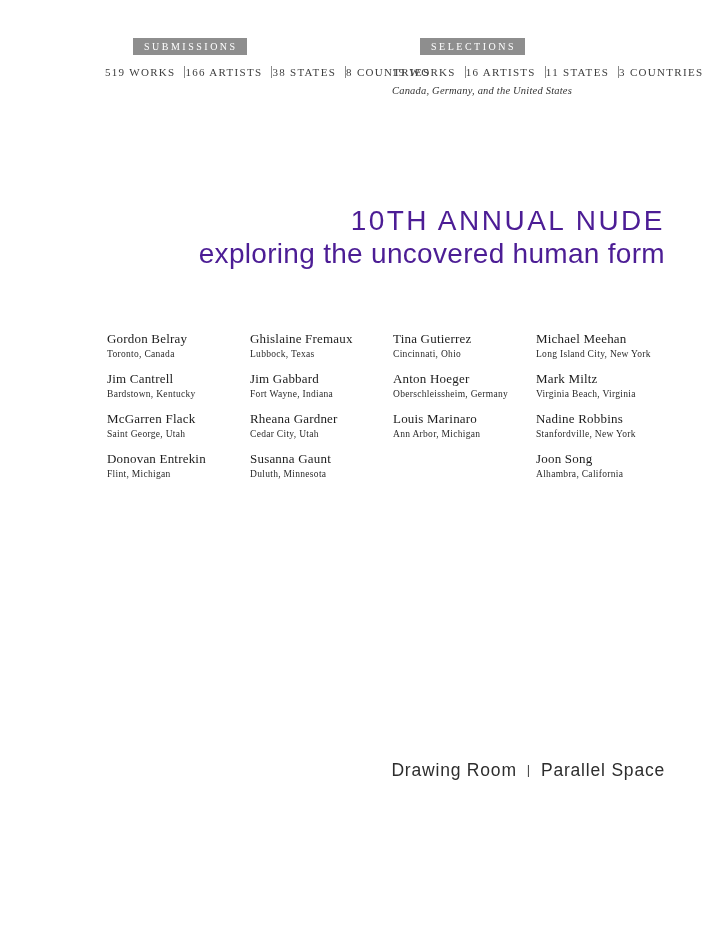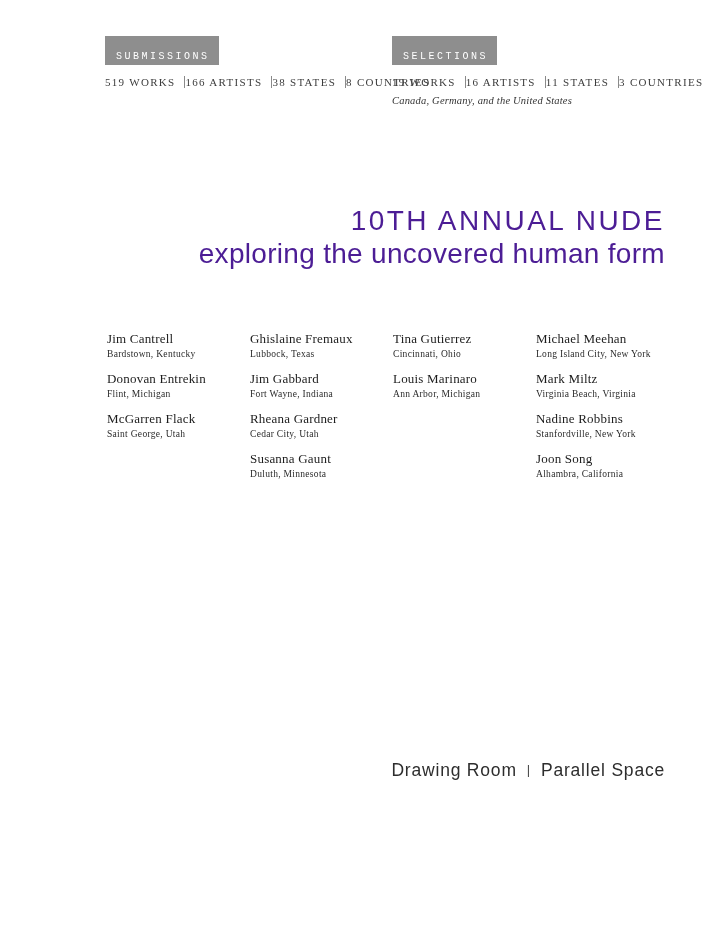--- a/index.html
+++ b/index.html
@@ -18,25 +18,26 @@
 
   
   .stat-block { position: absolute; top: 36px; }
   .stat-block.submissions { left: 105px; }
   .stat-block.selections  { left: 392px; }
 
   .badge {
     display: inline-block;
     background: #8e8e8e;
     color: #ffffff;
-    font-family: Liberation Mono, monospace;
+    font-family: Liberation Serif, serif;
     font-size: 10px;
     letter-spacing: 2.5px;
-    padding: 15px 9px 3px 11px;
+    padding: 3px 9px 3px 11px;
     text-transform: uppercase;
+    margin-left: 28px;
   }
 
   .stats-row {
     margin-top: 11px;
     white-space: nowrap;
     font-size: 11px;
     letter-spacing: 1.3px;
     color: #3d3d3d;
     text-transform: uppercase;
   }
@@ -143,31 +144,35 @@
 
   <div class="title-block">
     <div class="main-title">10TH ANNUAL NUDE</div>
     <div class="sub-title">exploring the uncovered human form</div>
   </div>
 
   <div class="artists">
 
     <div class="artist-column">
       <div class="artist-entry">
+        <div class="artist-name">Gordon Belray</div>
+        <div class="artist-location">Toronto, Canada</div>
+      </div>
+      <div class="artist-entry">
         <div class="artist-name">Jim Cantrell</div>
         <div class="artist-location">Bardstown, Kentucky</div>
       </div>
       <div class="artist-entry">
+        <div class="artist-name">McGarren Flack</div>
+        <div class="artist-location">Saint George, Utah</div>
+      </div>
+      <div class="artist-entry">
         <div class="artist-name">Donovan Entrekin</div>
         <div class="artist-location">Flint, Michigan</div>
       </div>
-      <div class="artist-entry">
-        <div class="artist-name">McGarren Flack</div>
-        <div class="artist-location">Saint George, Utah</div>
-      </div>
     </div>
 
     <div class="artist-column">
       <div class="artist-entry">
         <div class="artist-name">Ghislaine Fremaux</div>
         <div class="artist-location">Lubbock, Texas</div>
       </div>
       <div class="artist-entry">
         <div class="artist-name">Jim Gabbard</div>
         <div class="artist-location">Fort Wayne, Indiana</div>
@@ -181,20 +186,24 @@
         <div class="artist-location">Duluth, Minnesota</div>
       </div>
     </div>
 
     <div class="artist-column">
       <div class="artist-entry">
         <div class="artist-name">Tina Gutierrez</div>
         <div class="artist-location">Cincinnati, Ohio</div>
       </div>
       <div class="artist-entry">
+        <div class="artist-name">Anton Hoeger</div>
+        <div class="artist-location">Oberschleissheim, Germany</div>
+      </div>
+      <div class="artist-entry">
         <div class="artist-name">Louis Marinaro</div>
         <div class="artist-location">Ann Arbor, Michigan</div>
       </div>
     </div>
 
     <div class="artist-column">
       <div class="artist-entry">
         <div class="artist-name">Michael Meehan</div>
         <div class="artist-location">Long Island City, New York</div>
       </div>

